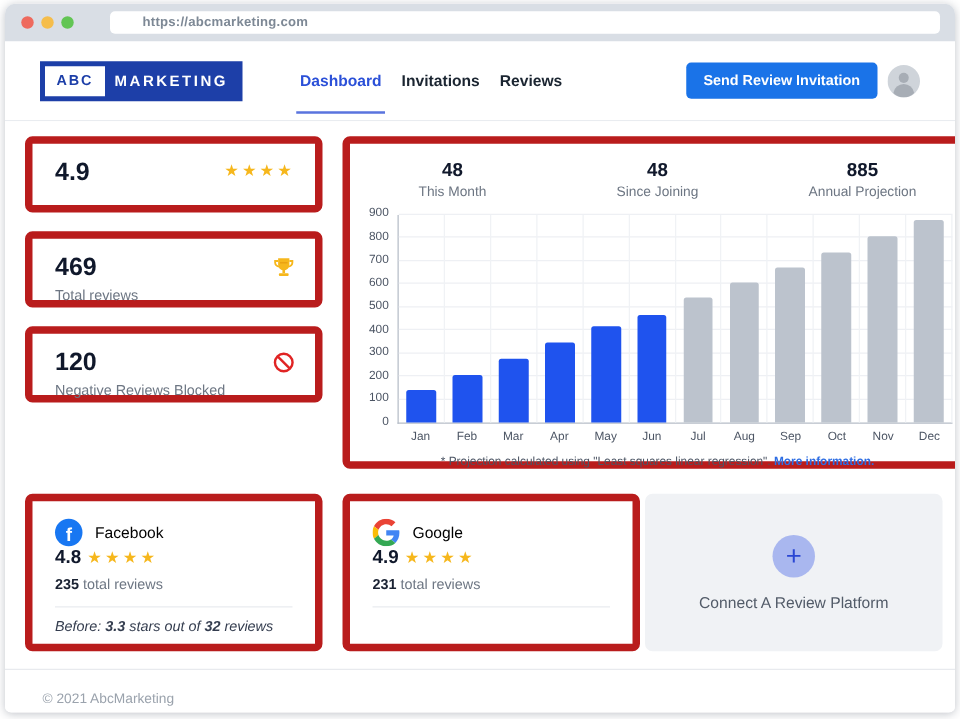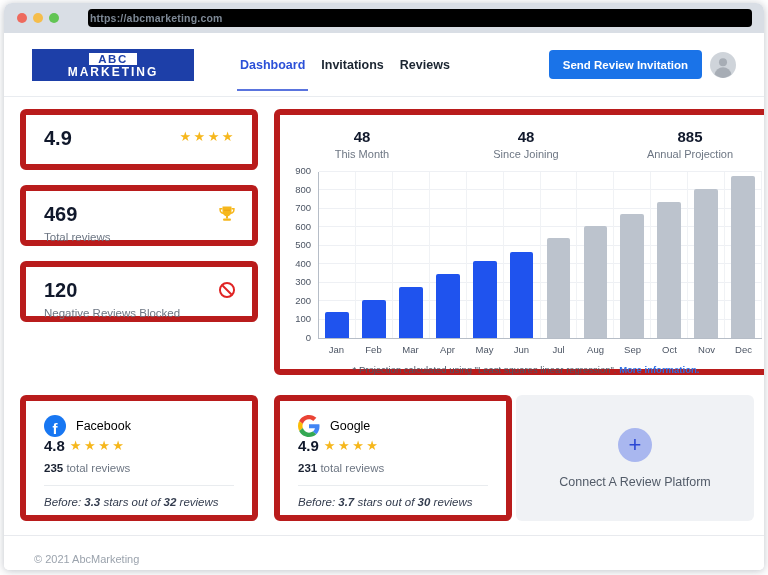--- a/index.html
+++ b/index.html
@@ -3,25 +3,25 @@
 <meta charset="utf-8">
 <style>
   * { margin:0; padding:0; box-sizing:border-box; }
   html,body { width:768px; height:575px; background:#fff; font-family:"Liberation Sans", sans-serif; }
   .window{ position:absolute; left:4px; top:3px; width:760px; height:567px; border-radius:8px 8px 5px 5px;
            box-shadow:0 1px 8px rgba(30,40,60,.28); background:#fff; overflow:hidden; }
   
   .topbar{ height:30px; background:#d9dee5; position:relative; }
   .lights{ position:absolute; left:13px; top:10px; display:flex; gap:6px; }
   .light{ width:10px; height:10px; border-radius:50%; }
-  .urlbar{ position:absolute; left:84px; right:12px; top:6px; height:18px; background:#000000; border-radius:4px;
-           display:flex; align-items:center; padding-left:2px; font-size:10.5px; font-weight:700; color:#7d8895; letter-spacing:.2px;}
+  .urlbar{ position:absolute; left:84px; right:12px; top:6px; height:18px; background:#ffffff; border-radius:4px;
+           display:flex; align-items:center; padding-left:26px; font-size:10.5px; font-weight:700; color:#7d8895; letter-spacing:.2px;}
   
   .header{ height:64px; display:flex; align-items:center; padding:0 28px; border-bottom:1px solid #e9ecf0; background:#fff; }
-  .logo{ display:flex; align-items:center; background:#1d3fa8; height:32px; width:162px; padding:4px;flex-direction:column; }
+  .logo{ display:flex; align-items:center; background:#1d3fa8; height:32px; width:162px; padding:4px; }
   .logo-abc{ background:#fff; color:#1d3fa8; font-weight:700; font-size:11.5px; letter-spacing:1.5px;
              height:24px; width:48px; display:flex; align-items:center; justify-content:center; }
   .logo-mkt{ flex:1; text-align:center; color:#fff; font-weight:700; font-size:12px; letter-spacing:2px; }
   .nav{ display:flex; margin-left:46px; gap:16px; }
   .nav-item{ position:relative; font-size:12.5px; font-weight:700; color:#1b2531; cursor:pointer; }
   .nav-item.active{ color:#2b50d8; }
   .tab-underline{ position:absolute; left:-3px; right:-3px; bottom:-19px; height:2px; background:#5a74de; }
   .header-right{ margin-left:auto; display:flex; align-items:center; gap:8px; }
   .cta{ background:#1a73e8; color:#fff; border:none; border-radius:4px; height:29px; padding:0 14px;
         font-family:"Liberation Sans",sans-serif; font-size:11.5px; font-weight:700; cursor:pointer; }
@@ -279,21 +279,20 @@
           </svg>
         </span>
         <span class="plat-name">Google</span>
       </div>
       <div class="rating-row">
         <span class="rating-val">4.9</span>
         <span class="stars">★★★★</span>
       </div>
       <div class="total-row"><b>231</b><span> total reviews</span></div>
       <div class="divider"></div>
-      <div class="before-row"><span>Before: </span><b>3.7</b><span> stars out of </span><b>30</b><span> reviews</span></div>
     </div>
 
     <div class="card connect">
       <span class="plus-circle">+</span>
       <span class="connect-label">Connect A Review Platform</span>
     </div>
 
     <div class="footer">
       <span class="footer-text">© 2021 AbcMarketing</span>
     </div>

